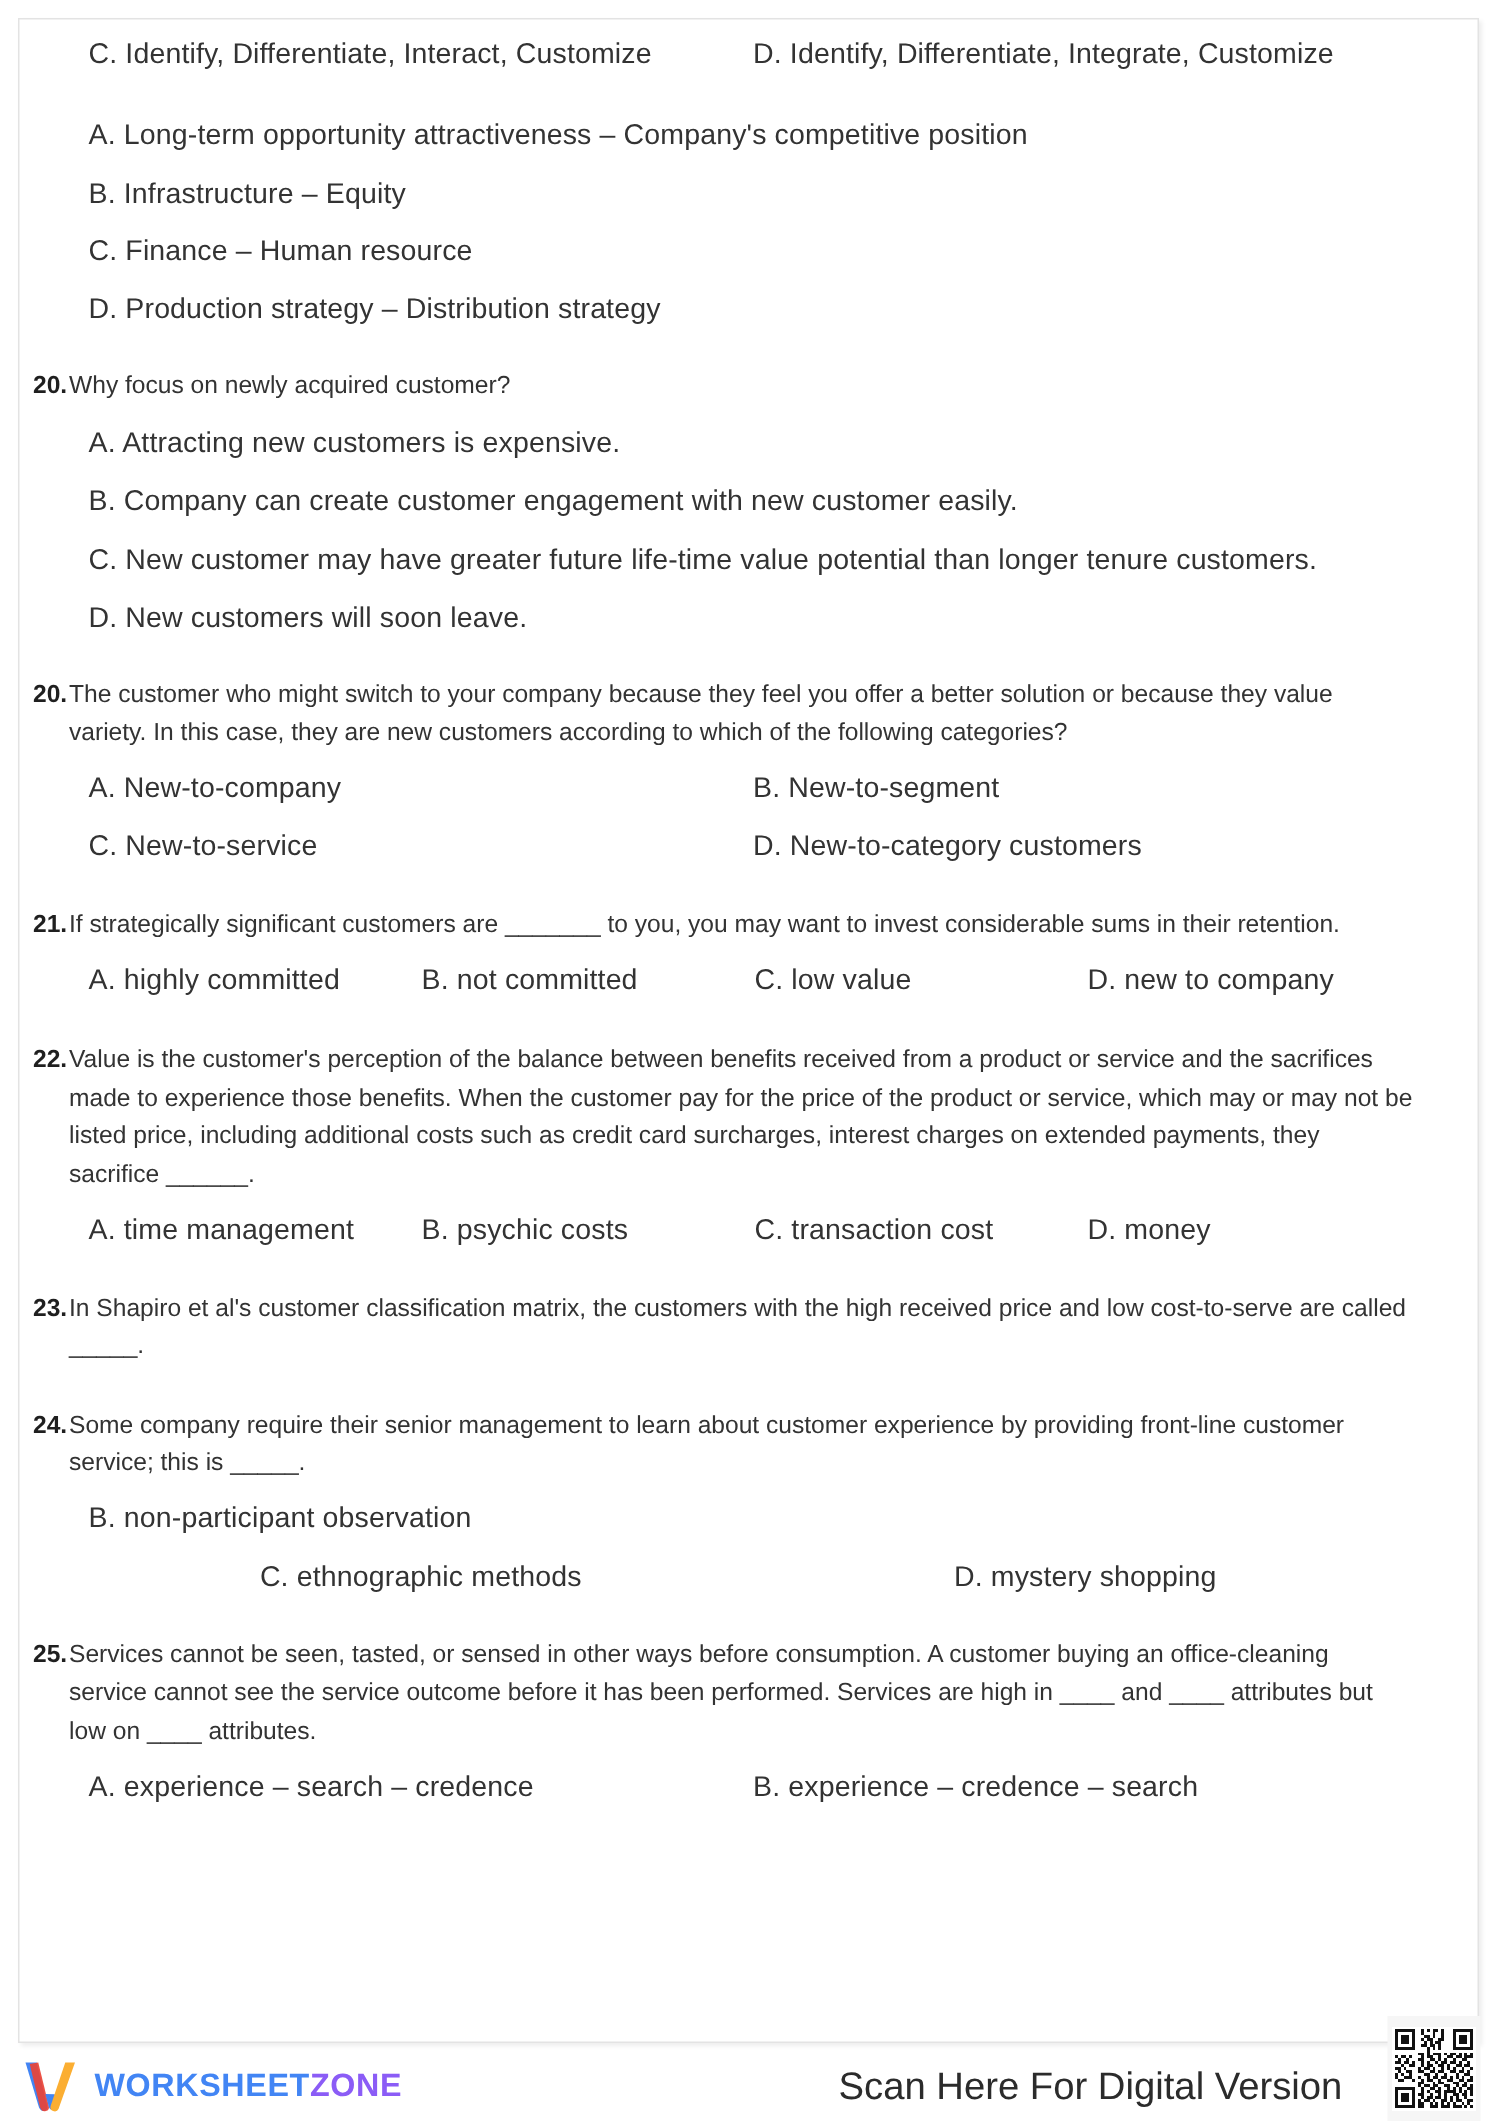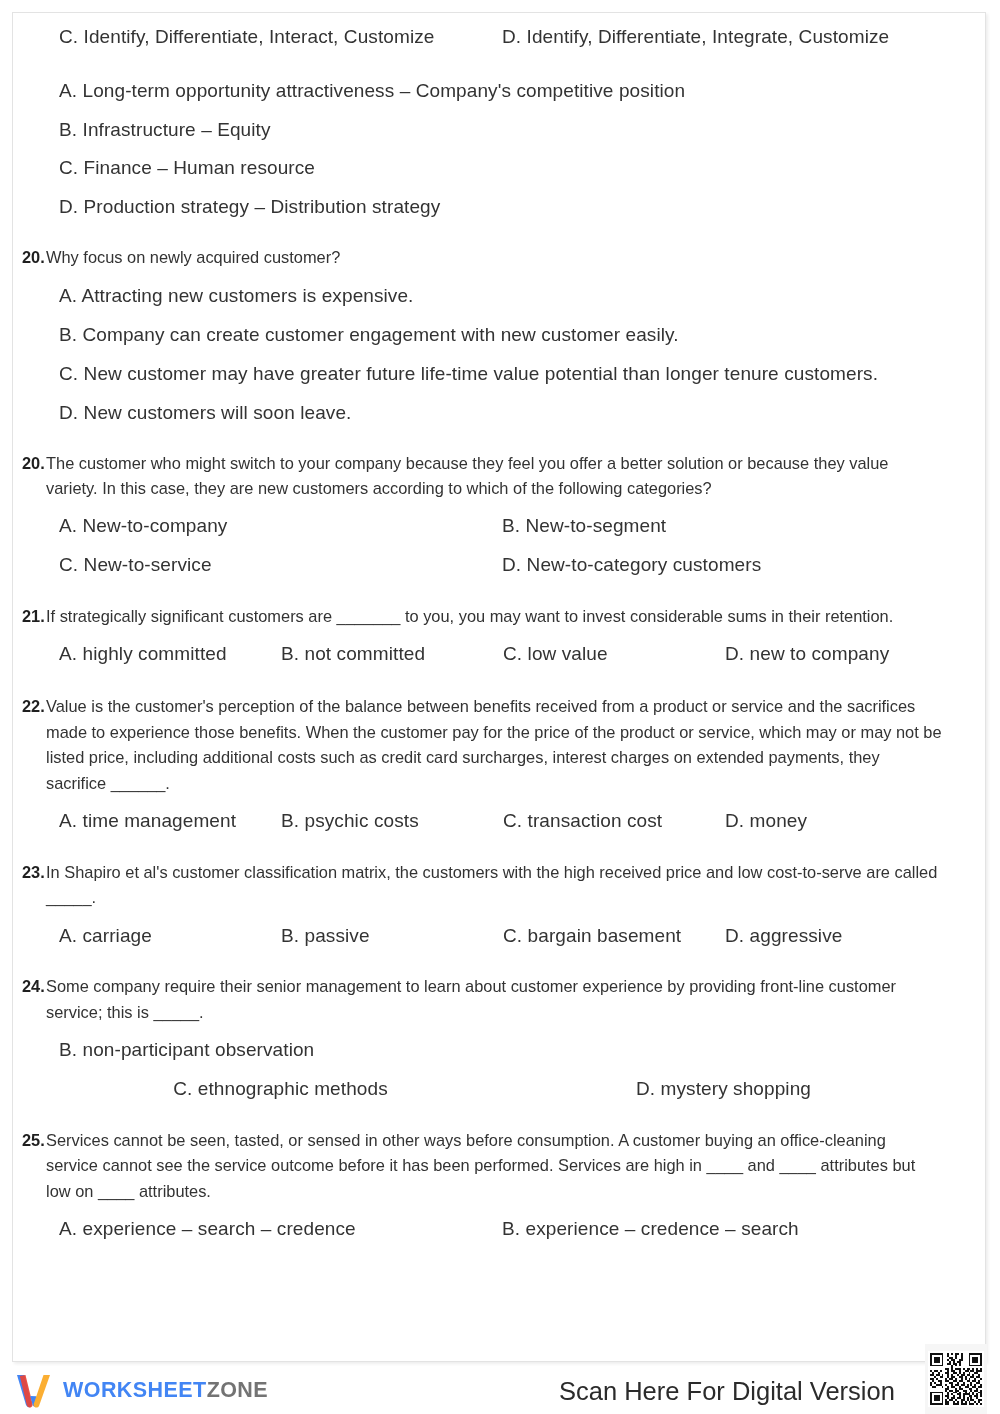--- a/index.html
+++ b/index.html
@@ -112,21 +112,21 @@
   }
   .logo-mark svg { display: block; }
   .logo-text {
     font-size: 21.5px;
     font-weight: bold;
     letter-spacing: 0.02em;
     line-height: 1;
     white-space: nowrap;
   }
   .logo-text .w1 { color: #4285f4; }
-  .logo-text .w2 { color: #737373; }
+  .logo-text .w2 { color: #8b5cf6; }
 
   .scan-text {
     position: absolute;
     left: 559px;
     top: 8px;
     font-size: 25.5px;
     color: #2b2b2b;
     line-height: 1.2;
     white-space: nowrap;
   }
@@ -236,28 +236,20 @@
         <div class="opt">C. transaction cost</div>
         <div class="opt">D. money</div>
       </div>
     </div>
   </div>
 
   <div class="q" style="margin-top:27px;">
     <div class="q-head">
       <div class="q-num">23.</div>
       <div class="q-text">In Shapiro et al's customer classification matrix, the customers with the high received price and low cost-to-serve are called _____.</div>
-    </div>
-    <div class="q-opts" style="margin-top:14px;">
-      <div class="opt-row cols4">
-        <div class="opt">A. carriage</div>
-        <div class="opt">B. passive</div>
-        <div class="opt">C. bargain basement</div>
-        <div class="opt">D. aggressive</div>
-      </div>
     </div>
   </div>
 
   <div class="q" style="margin-top:27px;">
     <div class="q-head">
       <div class="q-num">24.</div>
       <div class="q-text">Some company require their senior management to learn about customer experience by providing front-line customer service; this is _____.</div>
     </div>
     <div class="q-opts" style="margin-top:14px;">
       <div class="opt-row cols2">

